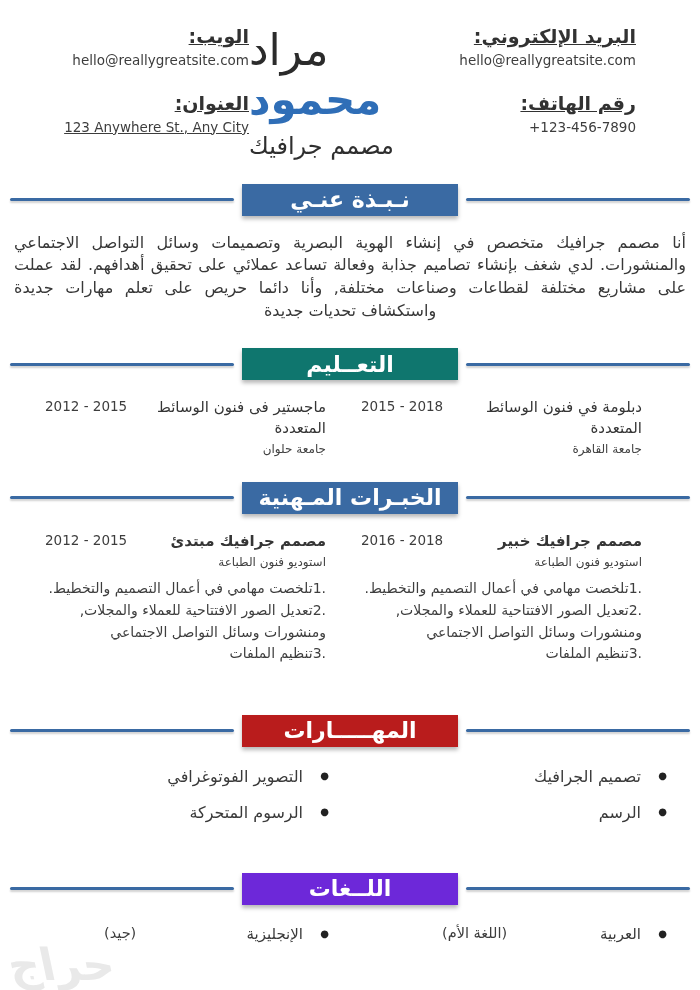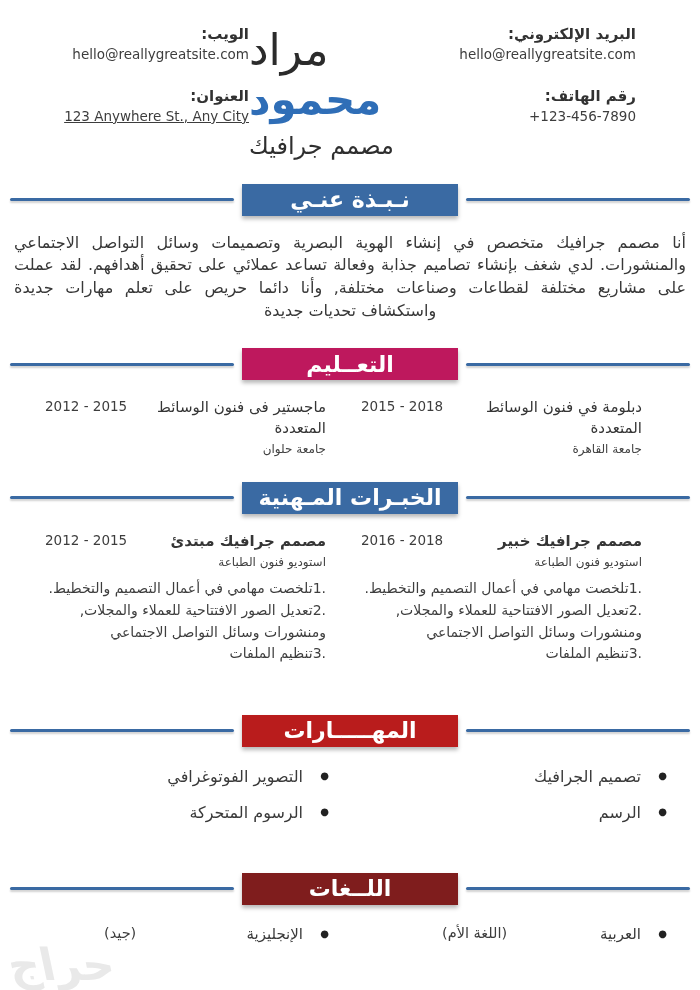--- a/index.html
+++ b/index.html
@@ -15,21 +15,21 @@
 
   
   .header {
     display:grid;
     grid-template-columns:185px 1fr 185px;
     padding:24px 64px 0 64px;
     align-items:start;
   }
   .contact { text-align:right; }
   .contact .group { margin-bottom:21px; }
-  .contact .label { font-size:15px; font-weight:bold; color:#323232; line-height:1.35; }
+  .contact .label { font-size:19px; font-weight:bold; color:#323232; line-height:1.35;text-decoration:underline; }
   .contact .value { font-size:13.5px; color:#3d3d3d; line-height:1.5; }
   .ltr { direction:ltr; unicode-bidi:isolate; }
   .name-block { text-align:left; padding-top:2px; }
   .first-name { font-size:44px; color:#2b2b2b; line-height:1.1; }
   .last-name  { font-size:42px; font-weight:bold; line-height:1.1; margin-top:3px; }
   .job-title  { font-size:24px; color:#2f2f2f; margin-top:8px; }
 
   
   .section-header {
     display:flex; align-items:center;
@@ -145,21 +145,21 @@
 
   <div class="section-header">
     <div class="line" style="background:#3a6aa3;"></div>
     <div class="box" style="background:#3a6aa3;">نـبـذة عنـي</div>
     <div class="line" style="background:#3a6aa3;"></div>
   </div>
   <p class="about-text">أنا مصمم جرافيك متخصص في إنشاء الهوية البصرية وتصميمات وسائل التواصل الاجتماعي والمنشورات. لدي شغف بإنشاء تصاميم جذابة وفعالة تساعد عملائي على تحقيق أهدافهم. لقد عملت على مشاريع مختلفة لقطاعات وصناعات مختلفة, وأنا دائما حريص على تعلم مهارات جديدة واستكشاف تحديات جديدة</p>
 
   <div class="section-header sh-education">
     <div class="line" style="background:#3a6aa3;"></div>
-    <div class="box" style="background:#be185d;">التعــليم</div>
+    <div class="box" style="background:#0f766e;">التعــليم</div>
     <div class="line" style="background:#3a6aa3;"></div>
   </div>
   <div class="two-col">
     <div class="entry">
       <div class="entry-head">
         <div class="entry-title">دبلومة في فنون الوسائط المتعددة</div>
         <div class="dates ltr">2015 - 2018</div>
       </div>
       <div class="entry-sub">جامعة القاهرة</div>
     </div>
@@ -215,21 +215,21 @@
       <li>الرسم</li>
     </ul>
     <ul class="skill-col">
       <li>التصوير الفوتوغرافي</li>
       <li>الرسوم المتحركة</li>
     </ul>
   </div>
 
   <div class="section-header sh-languages">
     <div class="line" style="background:#3a6aa3;"></div>
-    <div class="box" style="background:#7f1d1d;">اللــغات</div>
+    <div class="box" style="background:#6d28d9;">اللــغات</div>
     <div class="line" style="background:#3a6aa3;"></div>
   </div>
   <div class="two-col langs-block">
     <div class="lang-row">
       <div class="lang-name">العربية</div>
       <div class="lang-level">(اللغة الأم)</div>
     </div>
     <div class="lang-row">
       <div class="lang-name">الإنجليزية</div>
       <div class="lang-level">(جيد)</div>

